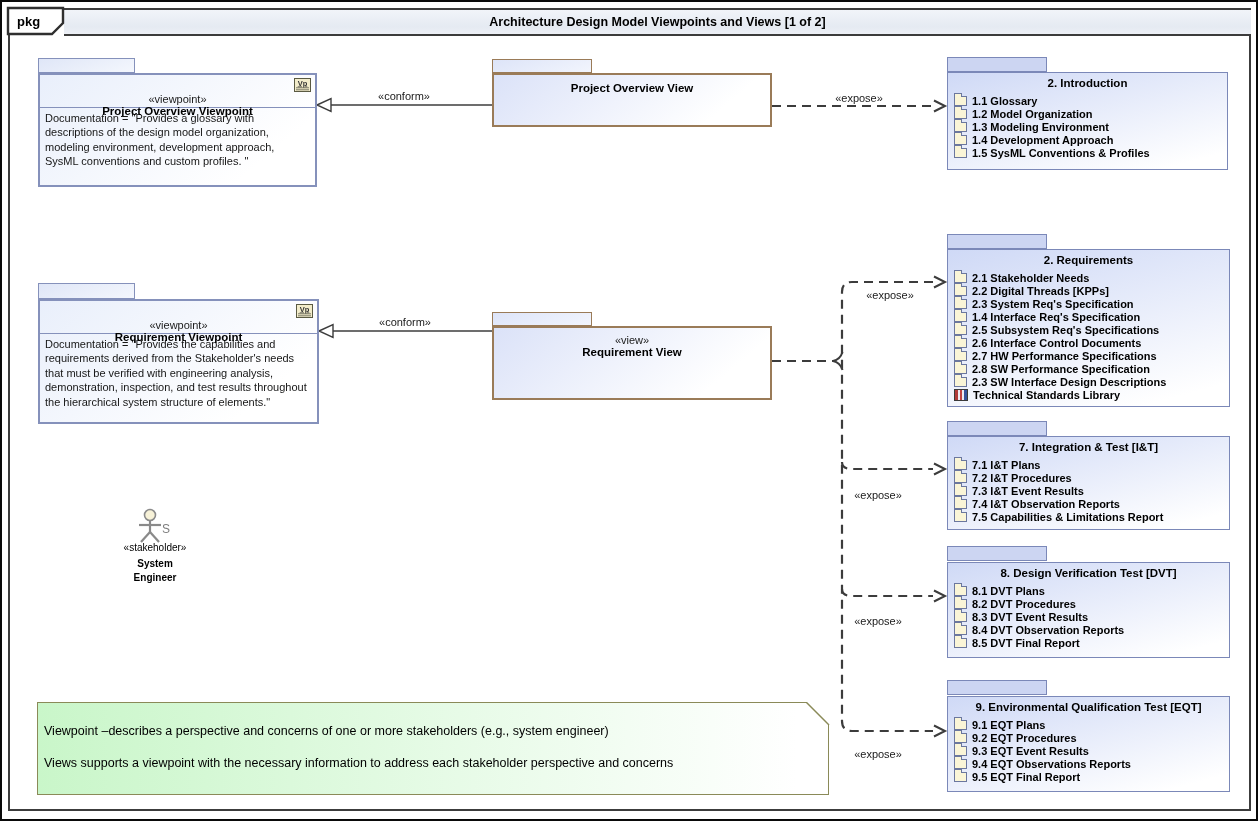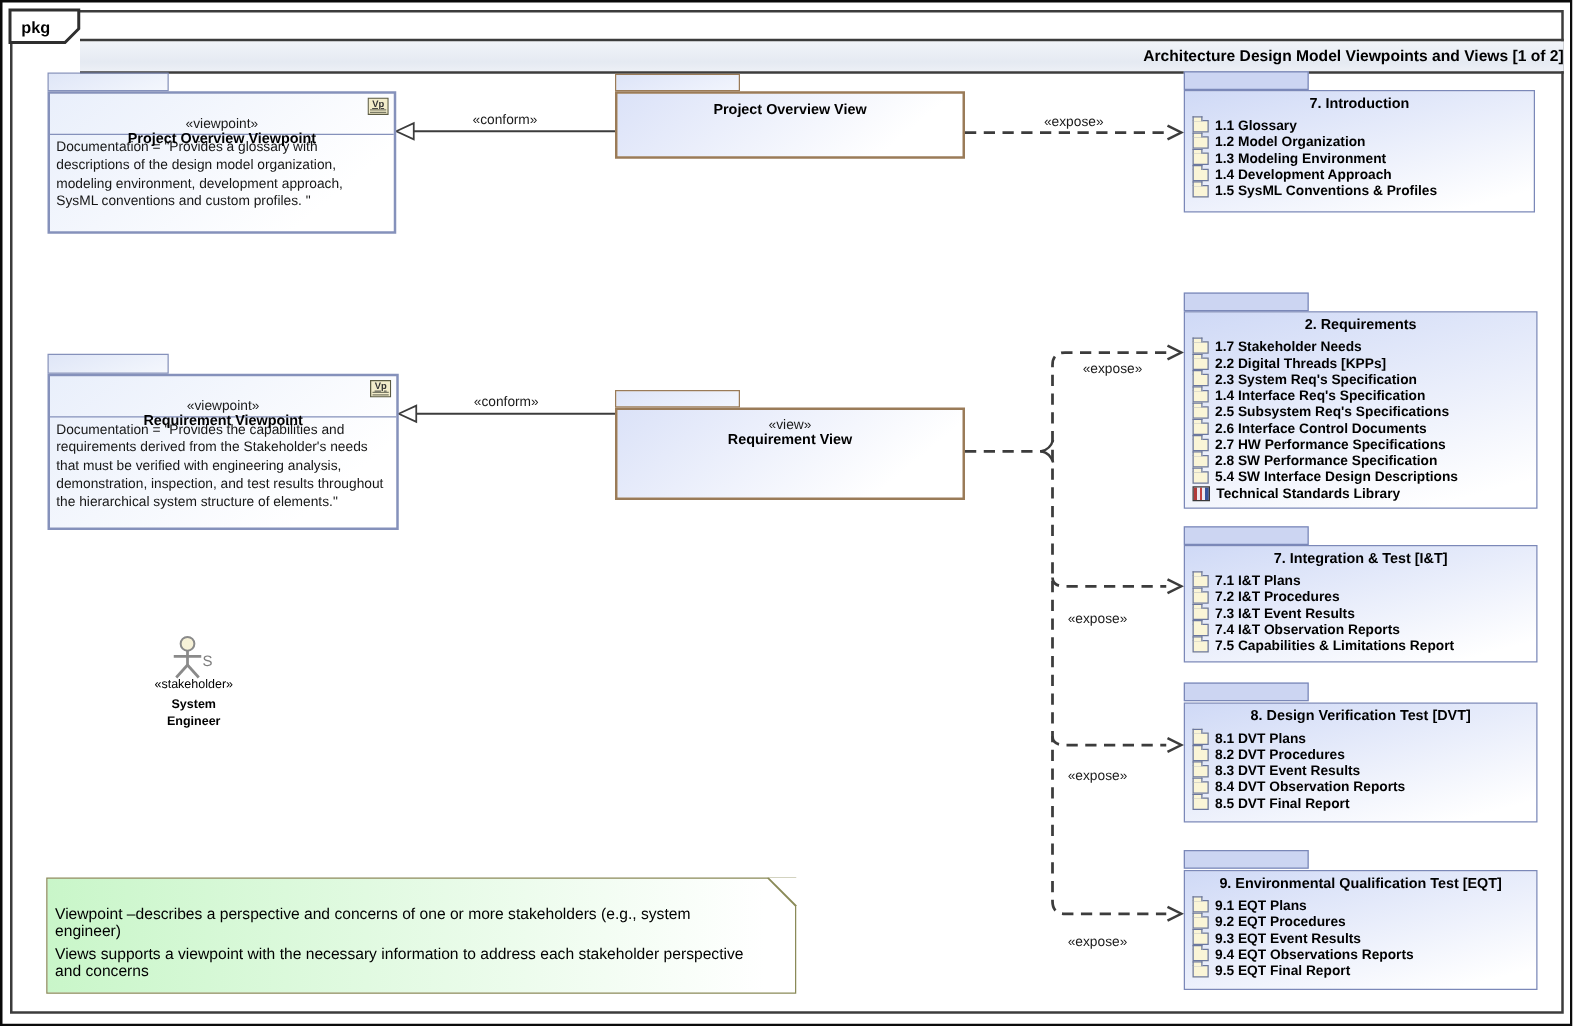--- a/index.html
+++ b/index.html
@@ -7,22 +7,22 @@
   body { font-family:"Liberation Sans", sans-serif; }
   #canvas { position:relative; width:1258px; height:821px; background:#fff;
             border:2px solid #0a0a0a; overflow:hidden; }
 
   
   .frame { position:absolute; left:6px; top:6px; right:5px; bottom:8px;
            border:2px solid #3c3c3c; }
   .title-bar { position:absolute; left:62px; top:6px; right:5px; height:28px;
                background:linear-gradient(180deg,#f1f4f9 0%,#e5eaf2 70%,#edf0f6 100%);
                border-top:2px solid #3c3c3c; border-bottom:2px solid #3c3c3c;
-               display:flex; align-items:center; justify-content:flex-end;
-               font-size:12.5px; font-weight:bold; color:#000;margin-top:23px; }
+               display:flex; align-items:center; justify-content:center;
+               font-size:12.5px; font-weight:bold; color:#000; }
   .pkg-tab { position:absolute; left:4px; top:4px; }
 
   
   .pkg { position:absolute; }
   .ptab { position:absolute; left:0; top:0; width:100px; }
   .pbody { position:absolute; left:0; right:0; bottom:0; }
 
   
   .rpkg .ptab { height:15px; background:#ccd5f2; border:1.5px solid #7b88b8; }
   .rpkg .pbody { top:15px; background:linear-gradient(165deg,#cfd9f6 0%,#ffffff 90%);
@@ -51,21 +51,21 @@
   .vppkg .ptab { height:15px; background:linear-gradient(160deg,#dfe6f7,#f4f7fd);
                  border:1.5px solid #8591bb; }
   .vppkg .pbody { top:15px; background:linear-gradient(140deg,#e9effb 0%,#ffffff 80%);
                   border:2px solid #8591bb; }
   .vphead { position:relative; text-align:center; padding-top:18px; height:33px;
             border-bottom:1.5px solid #8591bb; }
   .vpbadge { position:absolute; right:4px; top:3px; }
   .vpdoc { padding:3px 5px 0 5px; font-size:11px; line-height:14.4px; color:#161616; }
 
   
-  .note { position:absolute; left:35px; top:700px; width:600px; height:93px;
+  .note { position:absolute; left:35px; top:700px; width:792px; height:93px;
           background:linear-gradient(90deg,#c9f6c9 0%,#ffffff 96%);
           border:1.5px solid #8a8a58; }
   .note-fold { position:absolute; top:-1.5px; right:-1.5px; }
   .note-line { position:absolute; left:6px; right:30px; font-size:12.5px; color:#000; }
 
   
   .clabel { position:absolute; transform:translateX(-50%); font-size:11px; color:#1a1a1a;
             white-space:nowrap; }
   .alabel { position:absolute; transform:translateX(-50%); white-space:nowrap;
             font-size:10px; color:#000; text-align:center; }
@@ -171,21 +171,21 @@
   <div class="pkg vpkg" style="left:490px;top:57px;width:280px;height:68px;">
     <div class="ptab"></div>
     <div class="pbody" style="padding-top:7px;">
       <div class="vname">Project Overview View</div>
     </div>
   </div>
 
   <div class="pkg rpkg" style="left:945px;top:55px;width:281px;height:113px;">
     <div class="ptab"></div>
     <div class="pbody">
-      <div class="ptitle">7. Introduction</div>
+      <div class="ptitle">2. Introduction</div>
       <div class="row">
           <span class="fico"></span>
           <span>1.1 Glossary</span>
         </div>
       <div class="row">
           <span class="fico"></span>
           <span>1.2 Model Organization</span>
         </div>
       <div class="row">
           <span class="fico"></span>
@@ -201,21 +201,21 @@
         </div>
     </div>
   </div>
 
   <div class="pkg rpkg" style="left:945px;top:232px;width:283px;height:173px;">
     <div class="ptab"></div>
     <div class="pbody">
       <div class="ptitle">2. Requirements</div>
       <div class="row">
           <span class="fico"></span>
-          <span>1.7 Stakeholder Needs</span>
+          <span>2.1 Stakeholder Needs</span>
         </div>
       <div class="row">
           <span class="fico"></span>
           <span>2.2 Digital Threads [KPPs]</span>
         </div>
       <div class="row">
           <span class="fico"></span>
           <span>2.3 System Req's Specification</span>
         </div>
       <div class="row">
@@ -233,21 +233,21 @@
       <div class="row">
           <span class="fico"></span>
           <span>2.7 HW Performance Specifications</span>
         </div>
       <div class="row">
           <span class="fico"></span>
           <span>2.8 SW Performance Specification</span>
         </div>
       <div class="row">
           <span class="fico"></span>
-          <span>5.4 SW Interface Design Descriptions</span>
+          <span>2.3 SW Interface Design Descriptions</span>
         </div>
       <div class="row">
           <span class="lico"></span>
           <span>Technical Standards Library</span>
         </div>
     </div>
   </div>
 
   <div class="pkg rpkg" style="left:945px;top:419px;width:283px;height:109px;">
     <div class="ptab"></div>

